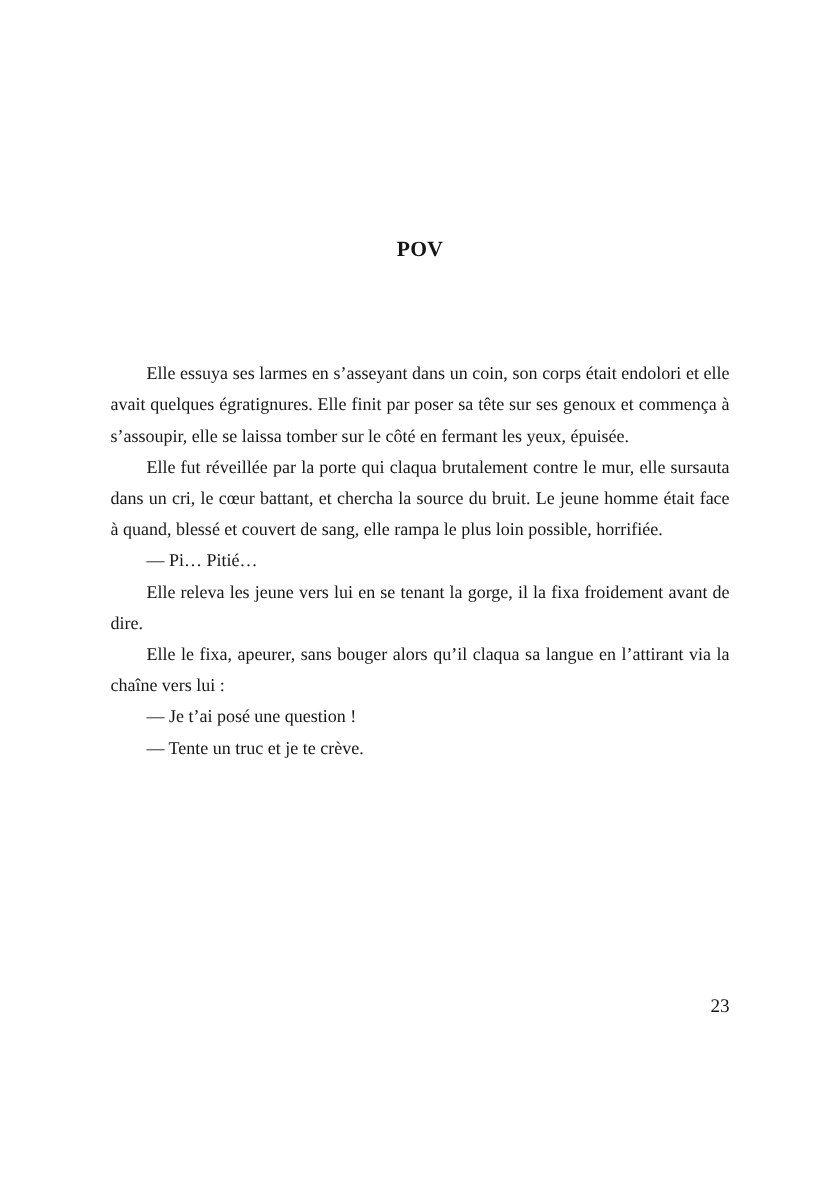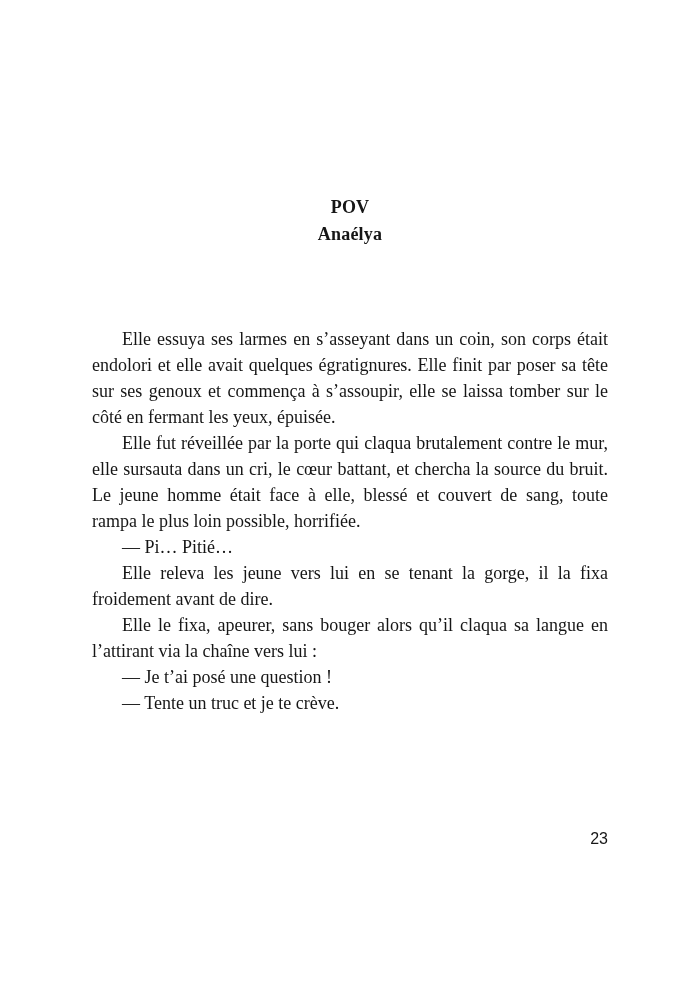--- a/index.html
+++ b/index.html
@@ -26,53 +26,52 @@
   .title-block {
     margin-top: 194px;
     text-align: center;
     font-weight: bold;
     font-size: 18px;
     line-height: 27px;
     letter-spacing: 0.2px;
   }
   .body-text {
     margin-top: 78px;
-    font-size: 18px;
+    font-size: 15px;
     line-height: 26px;
     text-align: justify;
     text-justify: inter-word;
   }
   .body-text p {
     margin: 0;
     padding: 0;
     text-indent: 30px;
   }
   .page-number {
     position: absolute;
     right: 92px;
     bottom: 56px;
     font-size: 16px;
-    font-family: Liberation Sans, sans-serif;
+    font-family: Liberation Serif, serif;
     color: #161616;
   }
 </style>
 </head>
 <body>
 
 <div class="page">
   <div class="content">
 
     <div class="title-block">
       <div>POV</div>
-      <div>Anaélya</div>
     </div>
 
     <div class="body-text">
       <p>Elle essuya ses larmes en s’asseyant dans un coin, son corps était endolori et elle avait quelques égratignures. Elle finit par poser sa tête sur ses genoux et commença à s’assoupir, elle se laissa tomber sur le côté en fermant les yeux, épuisée.</p>
-      <p>Elle fut réveillée par la porte qui claqua brutalement contre le mur, elle sursauta dans un cri, le cœur battant, et chercha la source du bruit. Le jeune homme était face à elle, blessé et couvert de sang, toute rampa le plus loin possible, horrifiée.</p>
+      <p>Elle fut réveillée par la porte qui claqua brutalement contre le mur, elle sursauta dans un cri, le cœur battant, et chercha la source du bruit. Le jeune homme était face à quand, blessé et couvert de sang, elle rampa le plus loin possible, horrifiée.</p>
       <p>— Pi… Pitié…</p>
       <p>Elle releva les jeune vers lui en se tenant la gorge, il la fixa froidement avant de dire.</p>
       <p>Elle le fixa, apeurer, sans bouger alors qu’il claqua sa langue en l’attirant via la chaîne vers lui :</p>
       <p>— Je t’ai posé une question !</p>
       <p>— Tente un truc et je te crève.</p>
     </div>
 
   </div>
 
   <div class="page-number">23</div>

